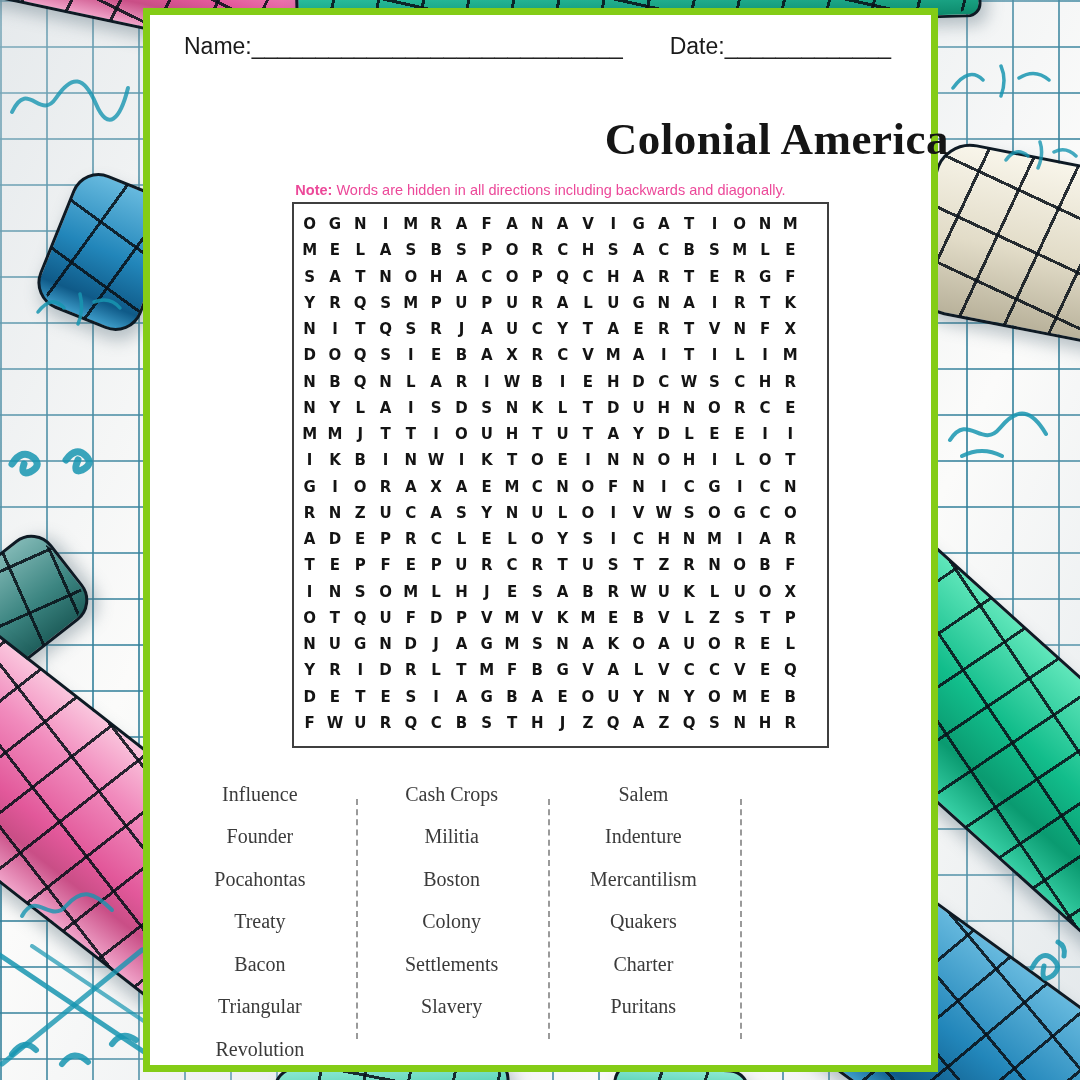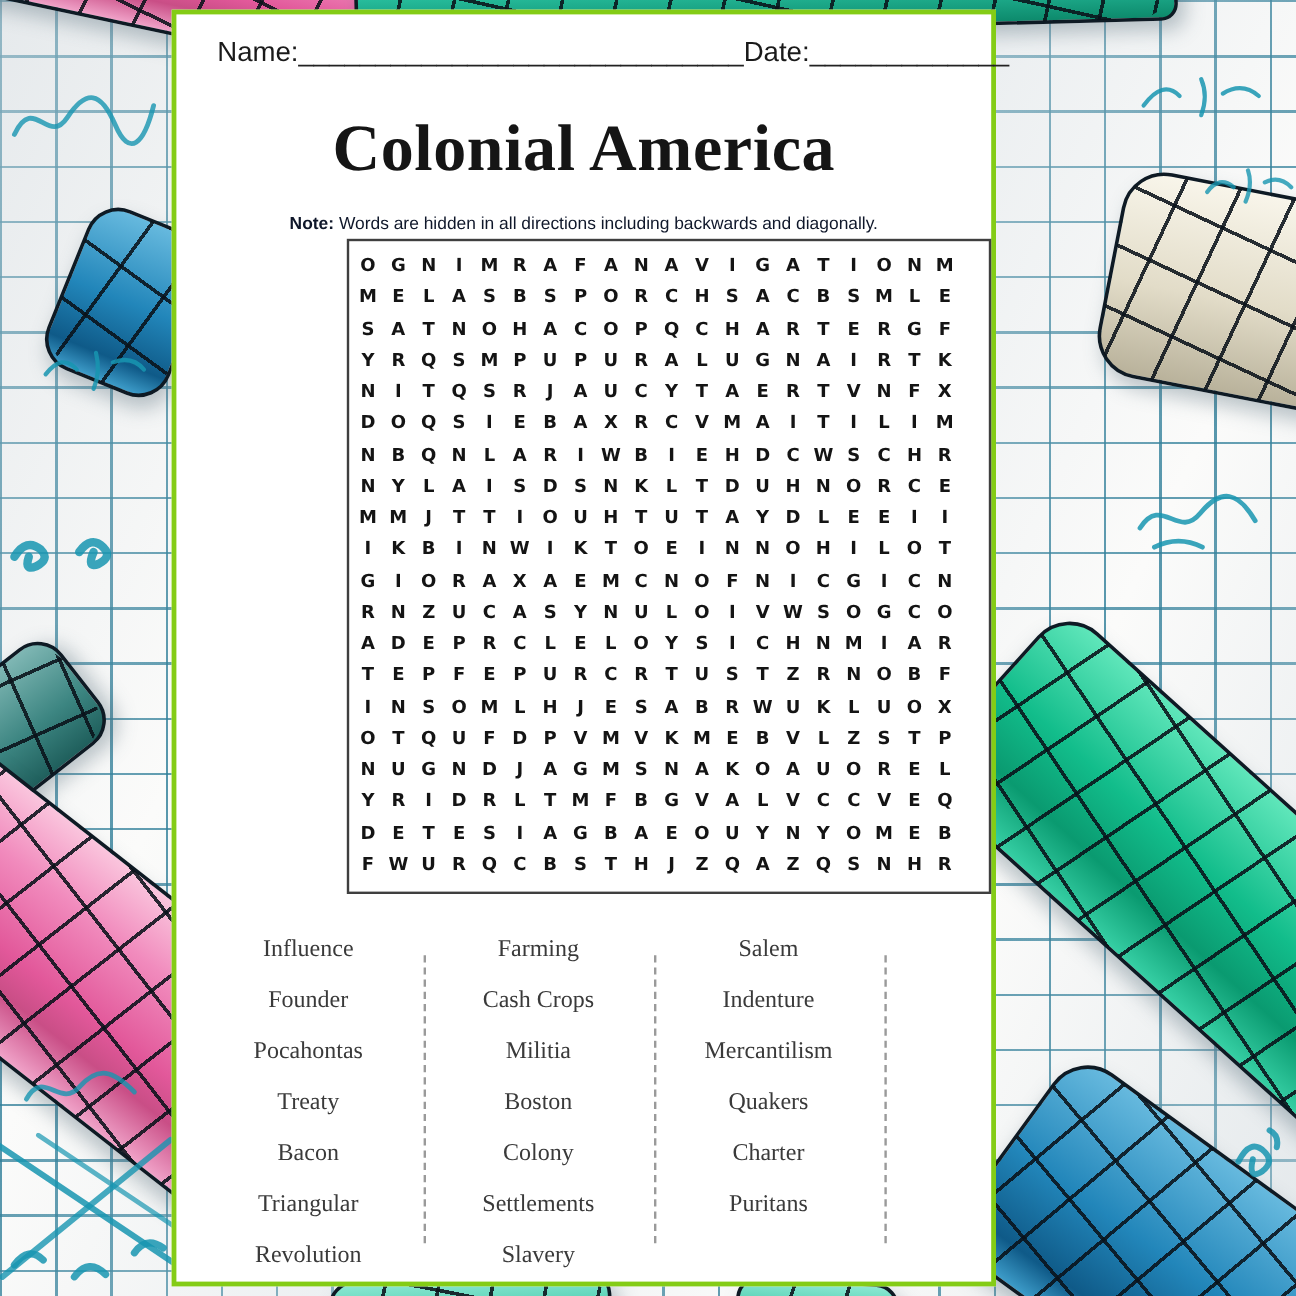--- a/index.html
+++ b/index.html
@@ -35,30 +35,30 @@
   .t-cream-right{left:922px;top:168px;width:330px;height:168px;transform:rotate(11deg);}
   .t-green-right{left:752px;top:668px;width:560px;height:185px;transform:rotate(42deg);}
   .t-blue-br   {left:800px;top:980px;width:420px;height:190px;transform:rotate(36deg);}
   .t-teal-b1   {left:275px;top:1062px;width:230px;height:90px;transform:rotate(-3deg);border-radius:22px;}
   .t-teal-b2   {left:612px;top:1066px;width:130px;height:70px;transform:rotate(4deg);border-radius:20px;}
 
   .scribble{position:absolute;z-index:2;}
   .scribble path,.scribble line{fill:none;stroke:#1795b0;stroke-linecap:round;}
 
   
-  .page{position:absolute;z-index:5;left:143px;top:8px;width:687px;height:1064px;
-        background:#fff;border:4px solid #84cc16;box-sizing:border-box;}
+  .page{position:absolute;z-index:5;left:143px;top:8px;width:795px;height:1064px;
+        background:#fff;border:7px solid #84cc16;box-sizing:border-box;}
   .header{position:absolute;top:18px;left:34px;right:40px;display:flex;
           justify-content:space-between;font-size:23px;color:#1a1a1a;}
   .header .line{letter-spacing:0;color:#222;}
-  .title{position:absolute;top:80px;left:0;width:100%;margin:0;text-align:center;
-         font-family:"Liberation Serif", serif;font-weight:bold;font-size:55px;
+  .title{position:absolute;top:80px;left:0;width:100%;margin:18px;text-align:right;
+         font-family:"Liberation Serif", serif;font-weight:bold;font-size:45px;
          color:#151515;letter-spacing:.5px;}
   .note{position:absolute;top:167px;left:0;width:100%;text-align:center;
-        font-size:14.5px;color:#0f172a;}
+        font-size:14.5px;color:#ec4899;}
   .note b{margin-right:4px;}
 
   .grid-box{position:absolute;left:142px;top:187px;width:537px;height:546px;
             border:2px solid #3f3f3f;box-sizing:border-box;
             display:grid;grid-template-columns:repeat(20,1fr);grid-template-rows:repeat(20,1fr);
             padding:7px 24px 10px 3px;}
   .cell{display:flex;align-items:center;justify-content:center;
         font-family:"DejaVu Sans", sans-serif;font-weight:bold;font-size:15px;color:#141414;}
 
   .words{position:absolute;left:14px;top:758px;width:767px;
@@ -556,21 +556,20 @@
       <div class="word-col">
         <div class="word">Influence</div>
         <div class="word">Founder</div>
         <div class="word">Pocahontas</div>
         <div class="word">Treaty</div>
         <div class="word">Bacon</div>
         <div class="word">Triangular</div>
         <div class="word">Revolution</div>
       </div>
       <div class="word-col">
-        <div class="word">Farming</div>
         <div class="word">Cash Crops</div>
         <div class="word">Militia</div>
         <div class="word">Boston</div>
         <div class="word">Colony</div>
         <div class="word">Settlements</div>
         <div class="word">Slavery</div>
       </div>
       <div class="word-col">
         <div class="word">Salem</div>
         <div class="word">Indenture</div>

